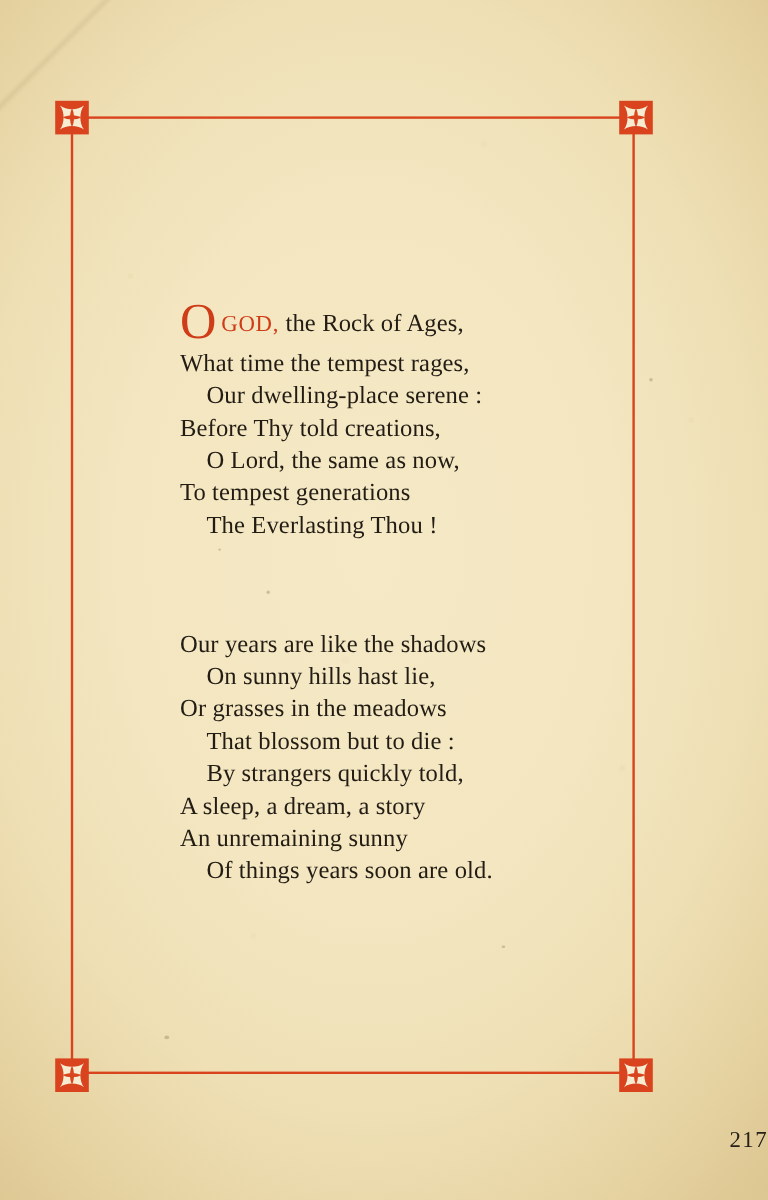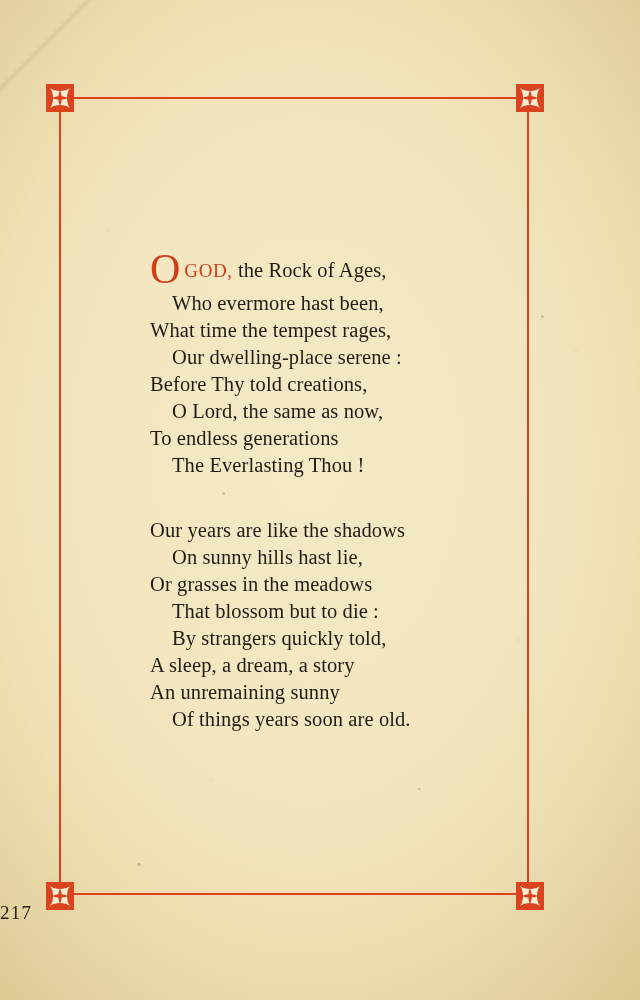--- a/index.html
+++ b/index.html
@@ -92,21 +92,21 @@
   .ornament svg { display: block; width: 100%; height: 100%; }
 
   
   #poem {
     position: absolute;
     left: 150px;
     top: 248px;
     width: 360px;
   }
   .stanza { margin: 0; }
-  .stanza + .stanza { margin-top: 38px; }
+  .stanza + .stanza { margin-top: 72px; }
 
   .line {
     font-size: 20.5px;
     line-height: 27px;
     color: #221c14;
     letter-spacing: .1px;
     white-space: pre;
   }
   .line.indent { padding-left: 22px; }
 
@@ -128,22 +128,22 @@
     color: #cf3c18;
     font-size: 19px;
     letter-spacing: .6px;
   }
 
   
   #folio {
     position: absolute;
     left: 0;
     right: 0;
-    top: 902px;
-    text-align: left;
+    top: 940px;
+    text-align: right;
     font-size: 19px;
     letter-spacing: 1.2px;
     color: #262018;
   }
 </style>
 </head>
 <body>
 
 <div id="page">
 
@@ -193,26 +193,25 @@
         <path fill="#d9441e" d="M16 8.4 C18.2 11.6, 18.2 20.4, 16 23.6 C13.8 20.4, 13.8 11.6, 16 8.4 Z"></path>
         <path fill="#d9441e" d="M8.4 16 C11.6 13.8, 20.4 13.8, 23.6 16 C20.4 18.2, 11.6 18.2, 8.4 16 Z"></path>
       </svg>
     </div>
   </div>
 
   <div id="poem">
 
     <div class="stanza">
       <div class="line first"><span class="dropcap">O</span><span class="redcaps">GOD,</span><span> the Rock of Ages,</span></div>
-      <div class="line indent">Who evermore hast been,</div>
       <div class="line">What time the tempest rages,</div>
       <div class="line indent">Our dwelling-place serene :</div>
       <div class="line">Before Thy told creations,</div>
       <div class="line indent">O Lord, the same as now,</div>
-      <div class="line">To endless generations</div>
+      <div class="line">To tempest generations</div>
       <div class="line indent">The Everlasting Thou !</div>
     </div>
 
     <div class="stanza">
       <div class="line">Our years are like the shadows</div>
       <div class="line indent">On sunny hills hast lie,</div>
       <div class="line">Or grasses in the meadows</div>
       <div class="line indent">That blossom but to die :</div>
       <div class="line indent">By strangers quickly told,</div>
       <div class="line">A sleep, a dream, a story</div>

